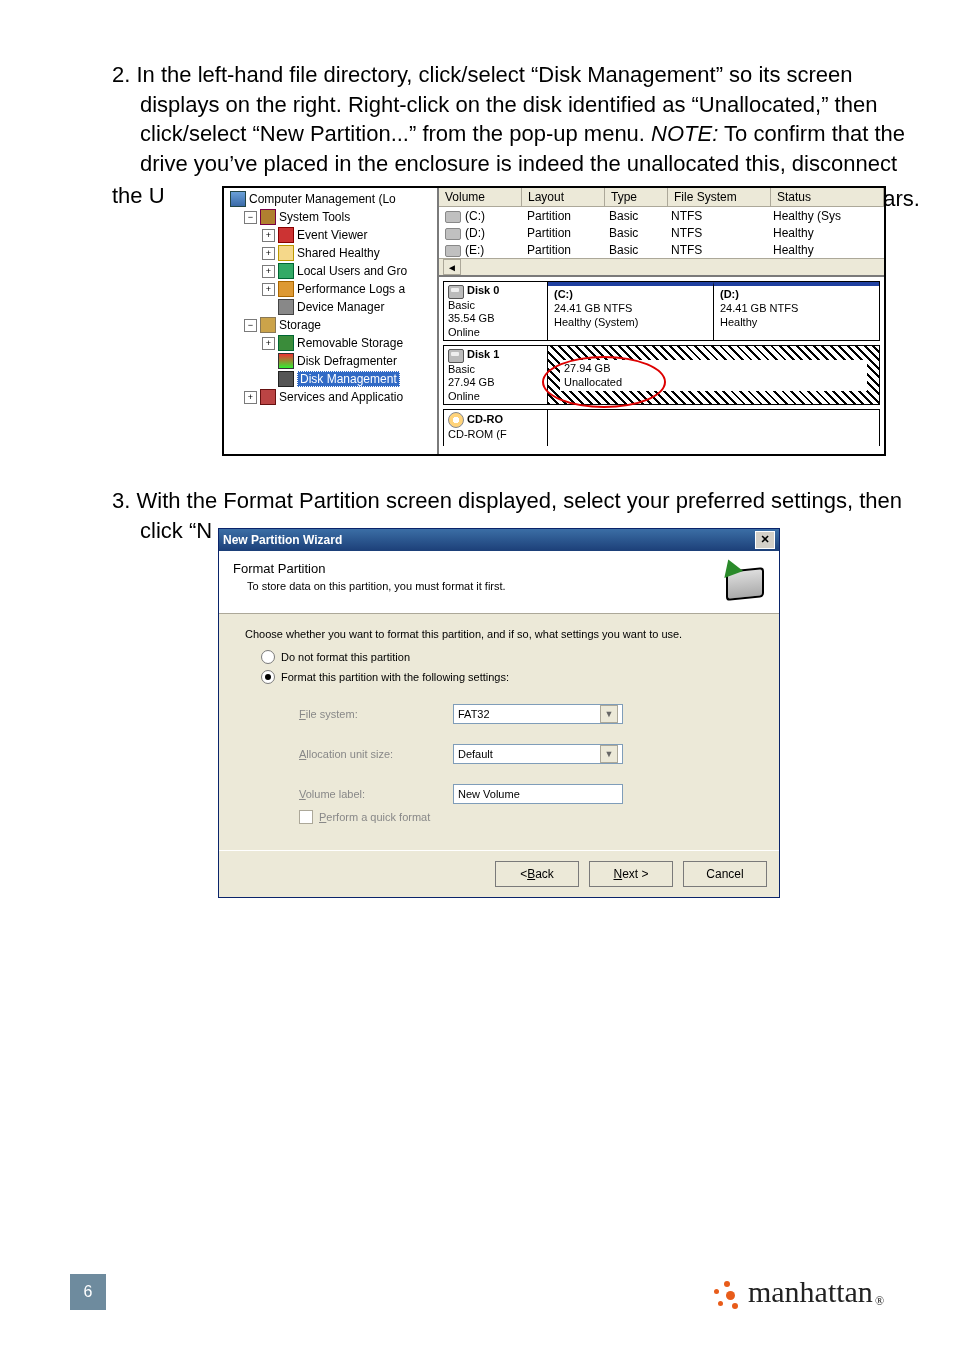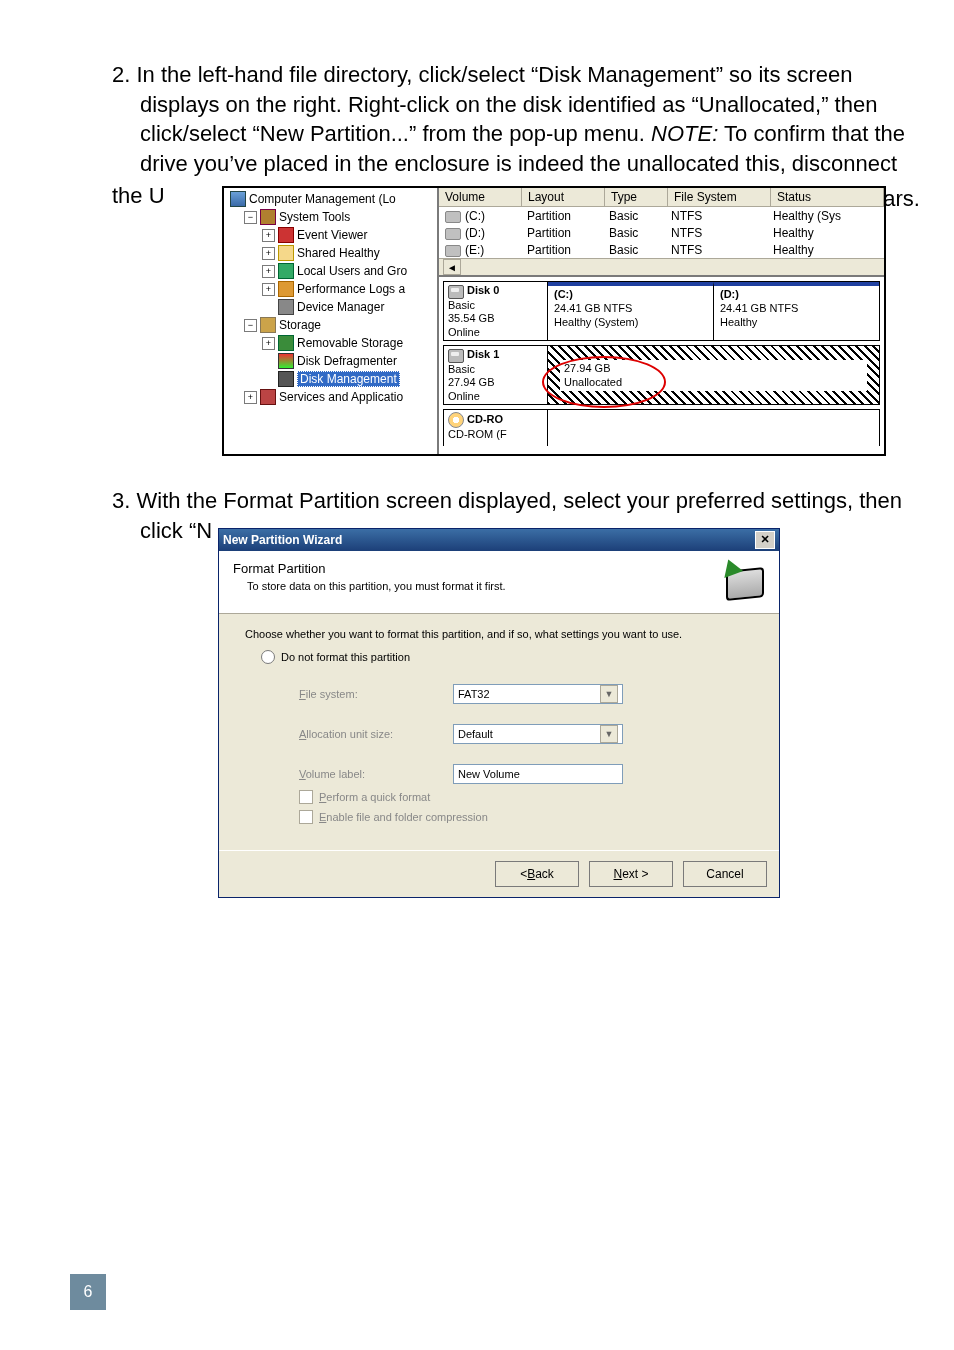--- a/index.html
+++ b/index.html
@@ -250,20 +250,24 @@
         <div class="dsk"></div>
           <div class="arr"></div>
       </div>
     </div>
     <div class="wiz-body">
       <div style="margin:0 0 10px 6px">Choose whether you want to format this partition, and if so, what settings you want to use.</div>
       <div class="radio">
         <span class="r"></span>
         <span>Do not format this partition</span>
       </div>
+      <div class="radio">
+        <span class="r on"></span>
+        <span style="text-decoration:underline;text-decoration-color:transparent">Format this partition with the following settings:</span>
+      </div>
       <div class="frow">
         <label><u>F</u>ile system:</label>
         <div class="inp">
           <span>FAT32</span>
           <span class="dd">▼</span>
         </div>
       </div>
       <div class="frow">
         <label><u>A</u>llocation unit size:</label>
         <div class="inp">
@@ -274,29 +278,36 @@
       <div class="frow">
         <label><u>V</u>olume label:</label>
         <div class="inp">
           <span>New Volume</span>
         </div>
       </div>
       <div class="chk">
         <span class="c"></span>
         <span><u>P</u>erform a quick format</span>
       </div>
-      <div class="chk">
-        <span class="c"></span>
-        <span><u>E</u>nable file and folder compression</span>
-      </div>
     </div>
     <div class="btnrow">
       <span class="wbtn">&lt; <u>B</u>ack</span>
       <span class="wbtn"><u>N</u>ext &gt;</span>
       <span class="wbtn">Cancel</span>
     </div>
   </div>
 
   <div class="footer">
     <div class="pgnum">6</div>
+    <div class="brand">
+      <span class="dots">
+        <span style="width:6px;height:6px;background:#e85c1a;left:12px;top:2px"></span>
+        <span style="width:5px;height:5px;background:#e85c1a;left:2px;top:10px"></span>
+        <span style="width:9px;height:9px;background:#e85c1a;left:14px;top:12px"></span>
+        <span style="width:5px;height:5px;background:#e85c1a;left:6px;top:22px"></span>
+        <span style="width:6px;height:6px;background:#e85c1a;left:20px;top:24px"></span>
+      </span>
+      <span>manhattan</span>
+        <sup>®</sup>
+    </div>
   </div>
 
 </div>
 
 </body></html>

